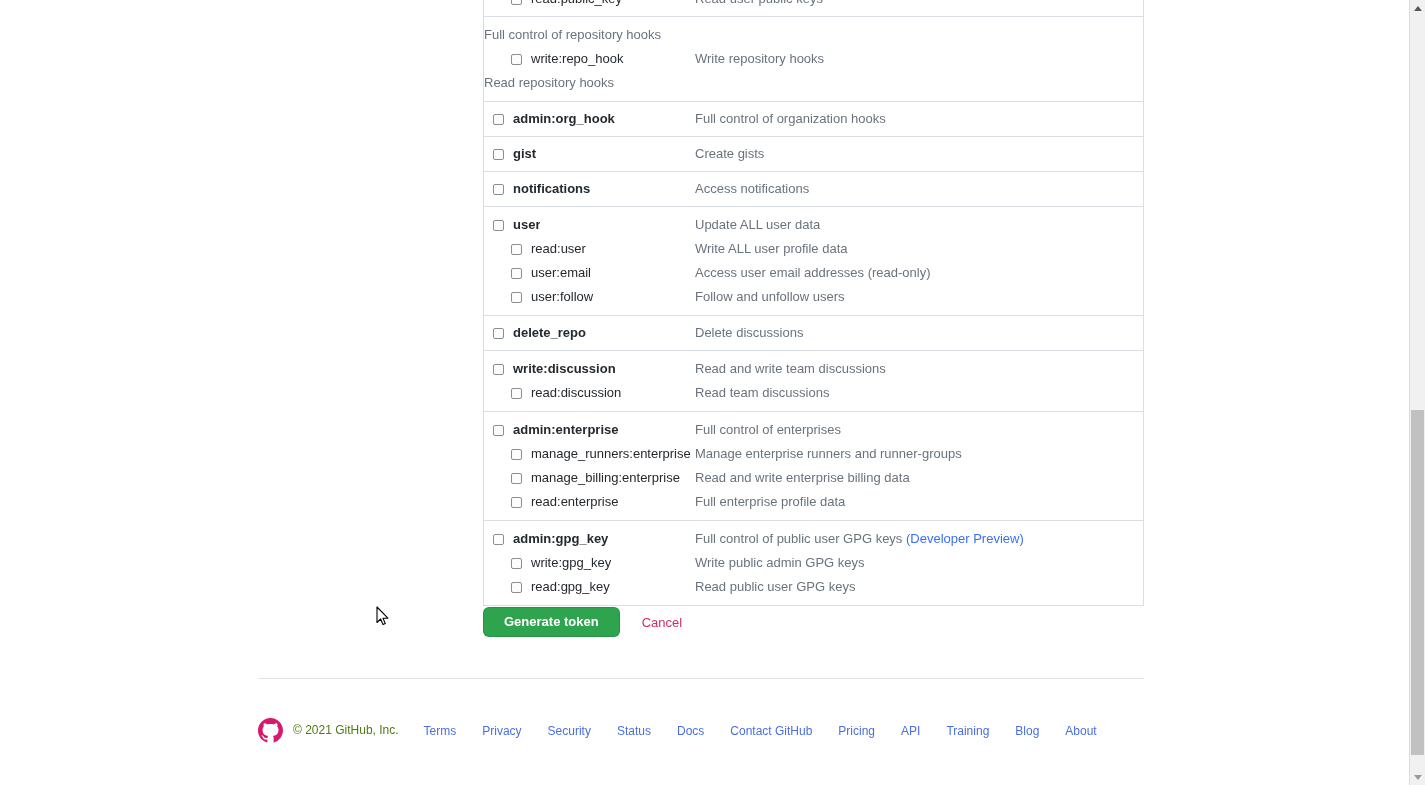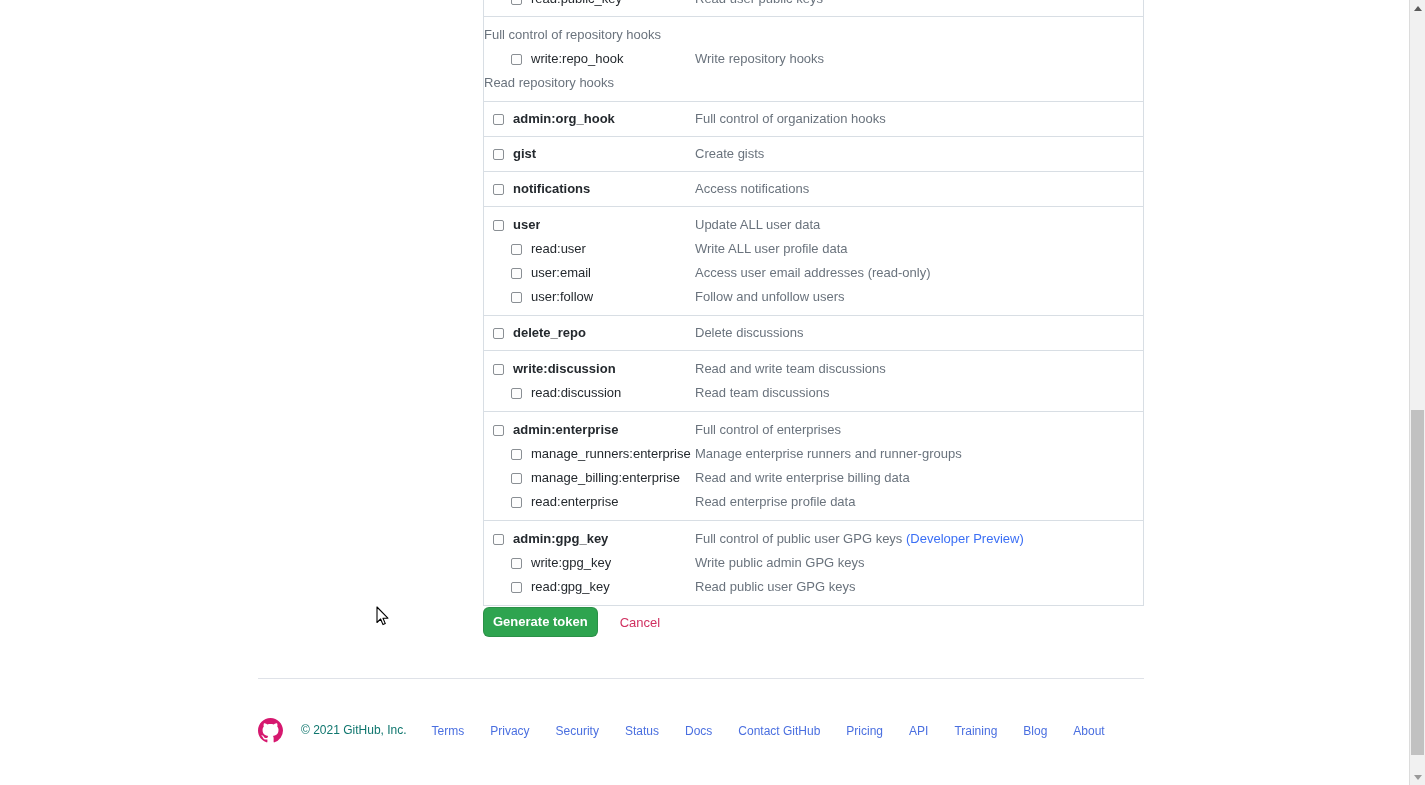--- a/index.html
+++ b/index.html
@@ -115,21 +115,21 @@
     align-items: center;
   }
   #generate-token-btn {
     background: #2ea44f;
     color: #ffffff;
     border: 1px solid rgba(27,31,35,0.15);
     border-radius: 6px;
     font-family: "Liberation Sans", sans-serif;
     font-size: 13px;
     font-weight: bold;
-    padding: 0 9px;
+    padding: 0 20px;
     height: 30px;
     line-height: 28px;
     cursor: pointer;
     white-space: nowrap;
   }
   #cancel-link {
     color: #d03060;
     font-size: 13px;
     margin-left: 22px;
     text-decoration: none;
@@ -156,24 +156,23 @@
   }
   #gh-mark {
     width: 25px;
     height: 25px;
     flex: none;
     margin-right: 10px;
     display: block;
   }
   #copyright {
     font-size: 12px;
-    color: #0f766e;
+    color: #4d7c0f;
     white-space: nowrap;
     margin-right: 12px;
-    margin-left: 8px;
   }
   .footer-link {
     font-size: 12px;
     color: #4a6fe0;
     text-decoration: none;
     white-space: nowrap;
     margin: 0 13px;
     cursor: pointer;
   }
 
@@ -357,21 +356,21 @@
             <span class="cbox"></span>
             <span class="scope-name">manage_billing:enterprise</span>
           </div>
           <div class="scope-desc"><span>Read and write enterprise billing data</span></div>
         </div>
         <div class="scope-row child">
           <div class="cb-cell">
             <span class="cbox"></span>
             <span class="scope-name">read:enterprise</span>
           </div>
-          <div class="scope-desc"><span>Read enterprise profile data</span></div>
+          <div class="scope-desc"><span>Full enterprise profile data</span></div>
         </div>
       </div>
       <div class="scope-group multi">
         <div class="scope-row parent">
           <div class="cb-cell">
             <span class="cbox"></span>
             <span class="scope-name">admin:gpg_key</span>
           </div>
           <div class="scope-desc"><span>Full control of public user GPG keys </span><a class="dev-preview" href="#">(Developer Preview)</a></div>
         </div>

